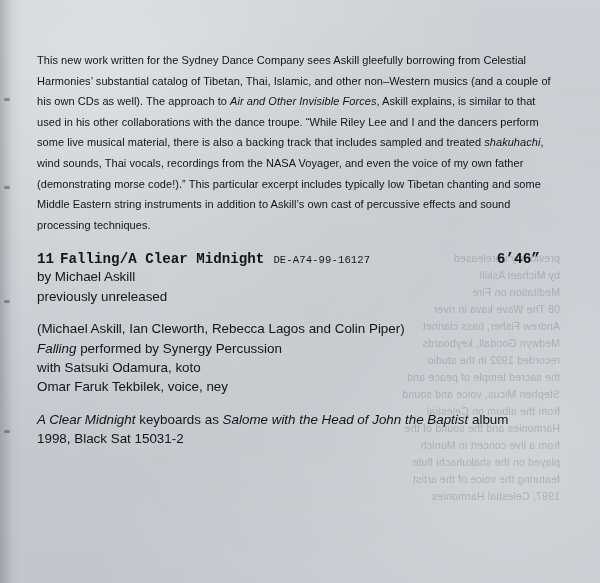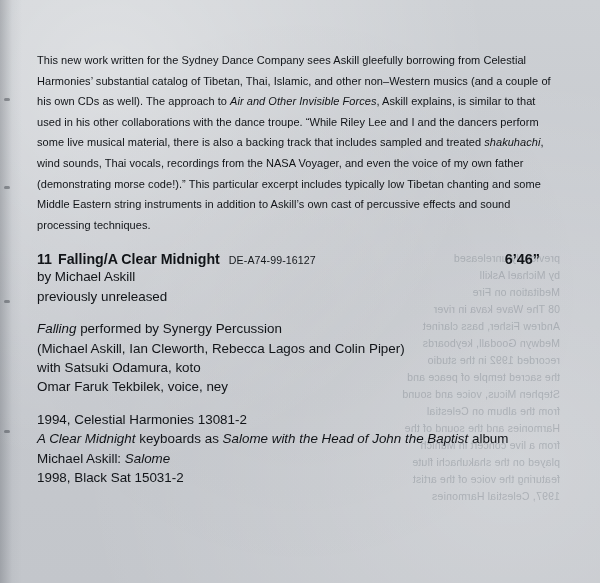--- a/index.html
+++ b/index.html
@@ -69,20 +69,21 @@
     line-height: 20.6px;
     letter-spacing: 0.05px;
     text-align: left;
   }
   em { font-style: italic; }
 
   .track-header {
     margin-top: 16px;
     display: flex;
     align-items: baseline;
+    font-family: Liberation Mono, monospace;
   }
   .track-num {
     font-weight: bold;
     font-size: 14.2px;
     margin-right: 6px;
   }
   .track-title {
     font-weight: bold;
     font-size: 14.2px;
   }
@@ -144,26 +145,24 @@
     <span class="track-num">11</span>
     <span class="track-title">Falling/A Clear Midnight</span>
     <span class="track-cat">DE-A74-99-16127</span>
     <span class="track-dur">6’46”</span>
   </div>
 
   <div class="line tight">by Michael Askill</div>
   <div class="line">previously unreleased</div>
 
   <div class="block">
+    <div class="line">(Michael Askill, Ian Cleworth, Rebecca Lagos and Colin Piper)</div>
     <div class="line"><em>Falling</em><span> performed by Synergy Percussion</span></div>
-    <div class="line">(Michael Askill, Ian Cleworth, Rebecca Lagos and Colin Piper)</div>
     <div class="line">with Satsuki Odamura, koto</div>
     <div class="line">Omar Faruk Tekbilek, voice, ney</div>
   </div>
 
   <div class="block">
-    <div class="line">1994, Celestial Harmonies 13081-2</div>
     <div class="line"><em>A Clear Midnight</em><span> keyboards as </span><em>Salome with the Head of John the Baptist</em><span> album</span></div>
-    <div class="line"><span>Michael Askill: </span><em>Salome</em></div>
     <div class="line">1998, Black Sat 15031-2</div>
   </div>
 
 </div>
 
 </body></html>

